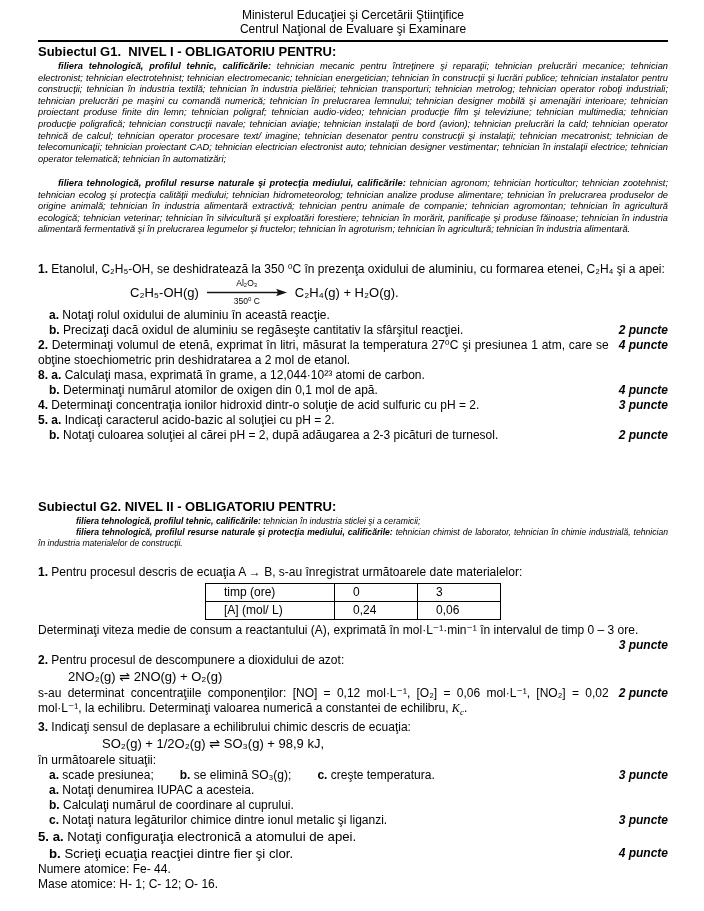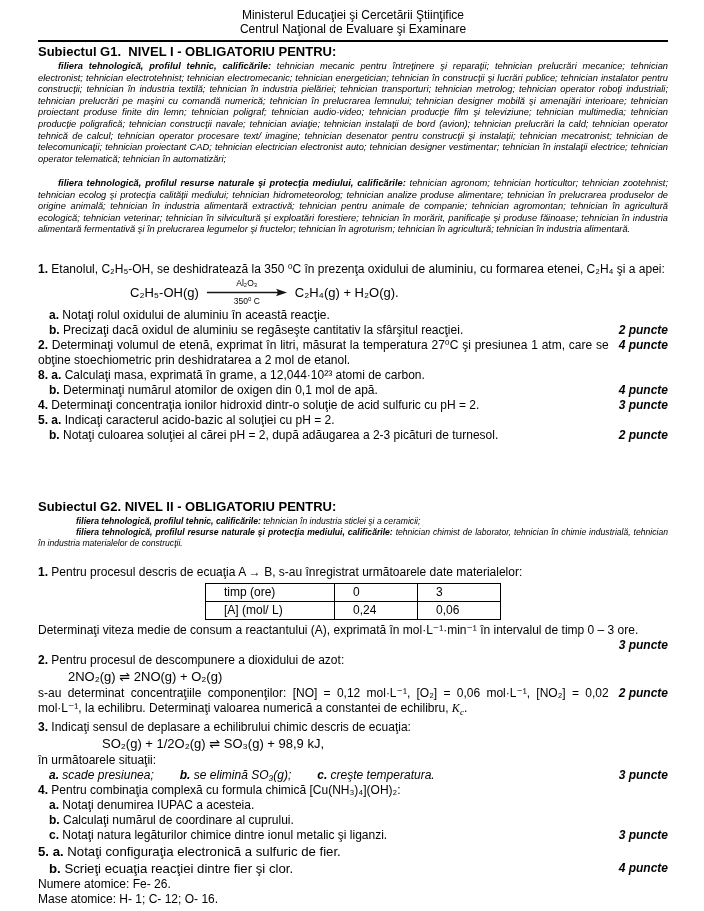--- a/index.html
+++ b/index.html
@@ -32,21 +32,21 @@
   .ind1{margin-left:30px;}
   .ind2{margin-left:64px;}
   .data-table{border-collapse:collapse;margin:3px auto;}
   .data-table td{border:1px solid #000;font-size:12px;padding:0 18px;height:17px;min-width:46px;}
   .data-table td:first-child{width:92px;}
   .g2{margin-top:56px;}
   .mt3{margin-top:3px;}
   .mt16{margin-top:16px;}
   .lg{font-size:13.2px;line-height:17px;}
   .opts{display:flex;}
-  .opt{margin-right:26px;font-style:italic;}
+  .opt{margin-right:26px;}
   .subsc{vertical-align:sub;font-size:9px;}
   i.ksym{font-family:"Liberation Serif","DejaVu Serif",serif;}
 </style>
 </head>
 <body>
 
 <div class="page">
 
   <div class="hdr">
     <div>Ministerul Educaţiei şi Cercetării Ştiinţifice</div>
@@ -167,42 +167,38 @@
       <div>în următoarele situaţii:</div>
       <div class="qrow sub">
         <div class="qmain opts">
           <span class="opt"><b class="num">a.</b> <span>scade presiunea;</span></span>
           <span class="opt"><b class="num">b.</b> <span>se elimină SO₃(g);</span></span>
           <span class="opt"><b class="num">c.</b> <span>creşte temperatura.</span></span>
         </div>
         <div class="pts">3 puncte</div>
       </div>
 
-      <div>
-        <b class="num">4.</b>
-        <span>Pentru combinaţia complexă cu formula chimică [Cu(NH₃)₄](OH)₂:</span>
-      </div>
       <div class="qrow sub">
         <div class="qmain"><b class="num">a.</b> <span>Notaţi denumirea IUPAC a acesteia.</span></div>
       </div>
       <div class="qrow sub">
         <div class="qmain"><b class="num">b.</b> <span>Calculaţi numărul de coordinare al cuprului.</span></div>
       </div>
       <div class="qrow sub">
         <div class="qmain"><b class="num">c.</b> <span>Notaţi natura legăturilor chimice dintre ionul metalic şi liganzi.</span></div>
         <div class="pts">3 puncte</div>
       </div>
 
       <div class="qrow lg">
-        <div class="qmain"><b class="num">5. a.</b> <span>Notaţi configuraţia electronică a sulfuric de fier.</span></div>
+        <div class="qmain"><b class="num">5. a.</b> <span>Notaţi configuraţia electronică a atomului de apei.</span></div>
       </div>
       <div class="qrow sub lg">
         <div class="qmain"><b class="num">b.</b> <span>Scrieţi ecuaţia reacţiei dintre fier şi clor.</span></div>
         <div class="pts">4 puncte</div>
       </div>
 
-      <div>Numere atomice: Fe- 26.</div>
+      <div>Numere atomice: Fe- 44.</div>
       <div>Mase atomice: H- 1; C- 12; O- 16.</div>
 
     </div>
   </div>
 
 </div>
 
 </body></html>

